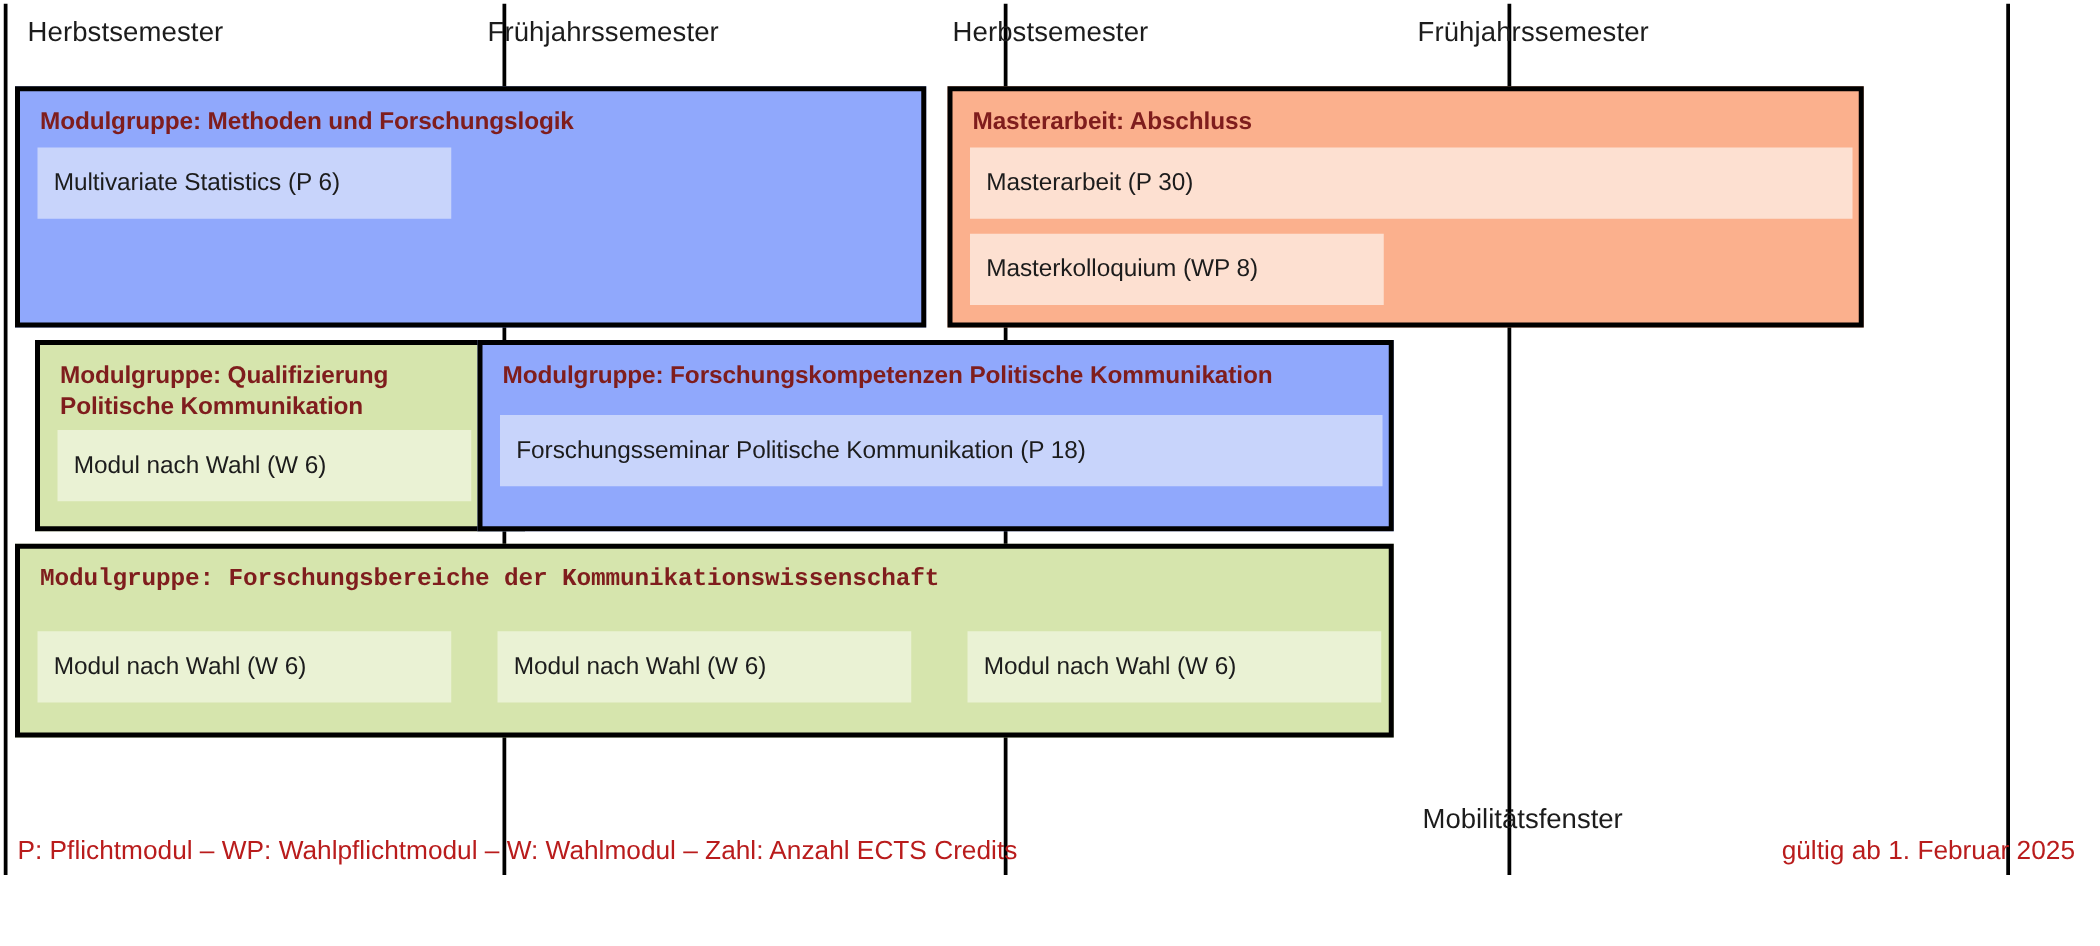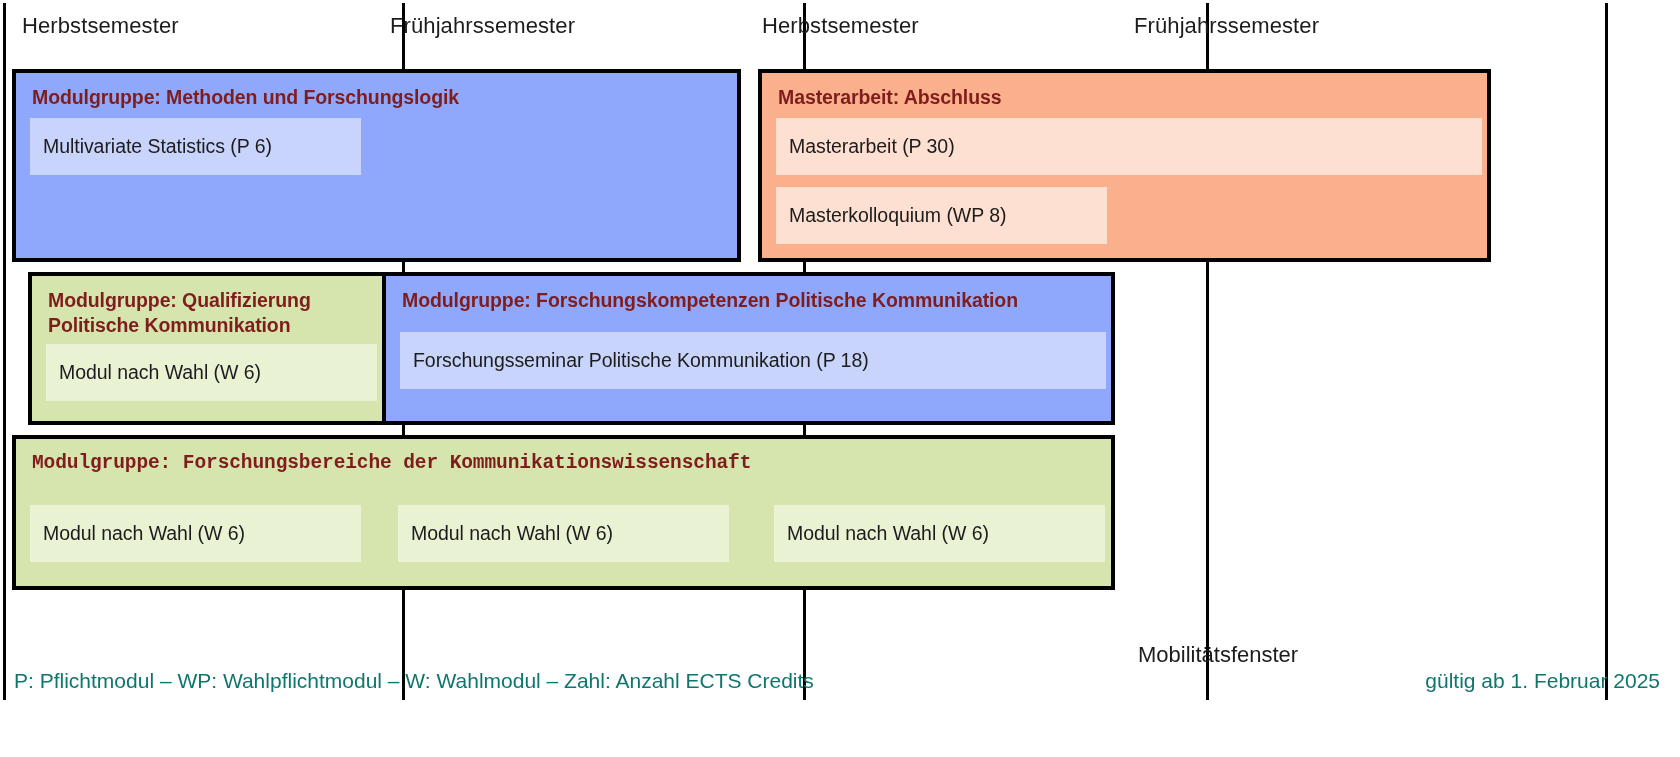--- a/index.html
+++ b/index.html
@@ -68,21 +68,21 @@
   .blue-in{ background: #c8d4fb; }
   .green  { background: #d6e5ad; }
   .green-in{ background: #eaf2d4; }
   .orange { background: #fbb08d; }
   .orange-in{ background: #fde0d1; }
 
   
   .foot {
     position: absolute;
     font-size: 21px;
-    color: #0f766e;
+    color: #b91c1c;
     white-space: nowrap;
   }
   .mobility {
     position: absolute;
     font-size: 22px;
     color: #1c1c1c;
     white-space: nowrap;
   }
 </style>
 </head>

